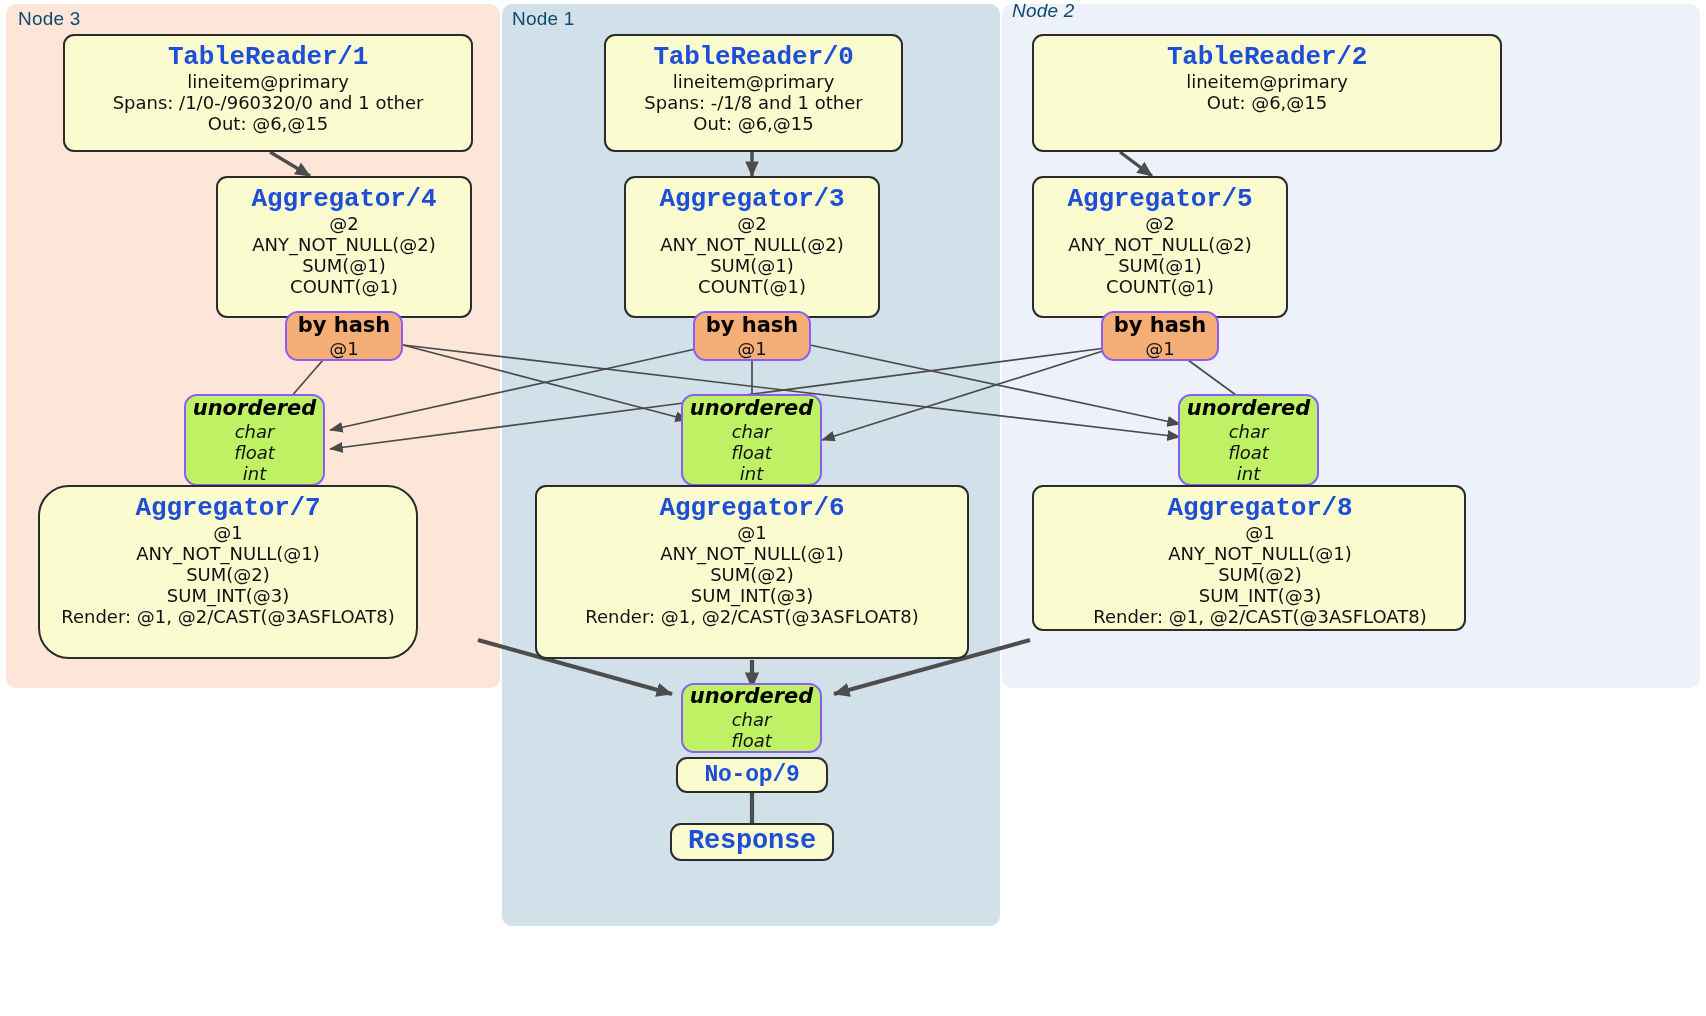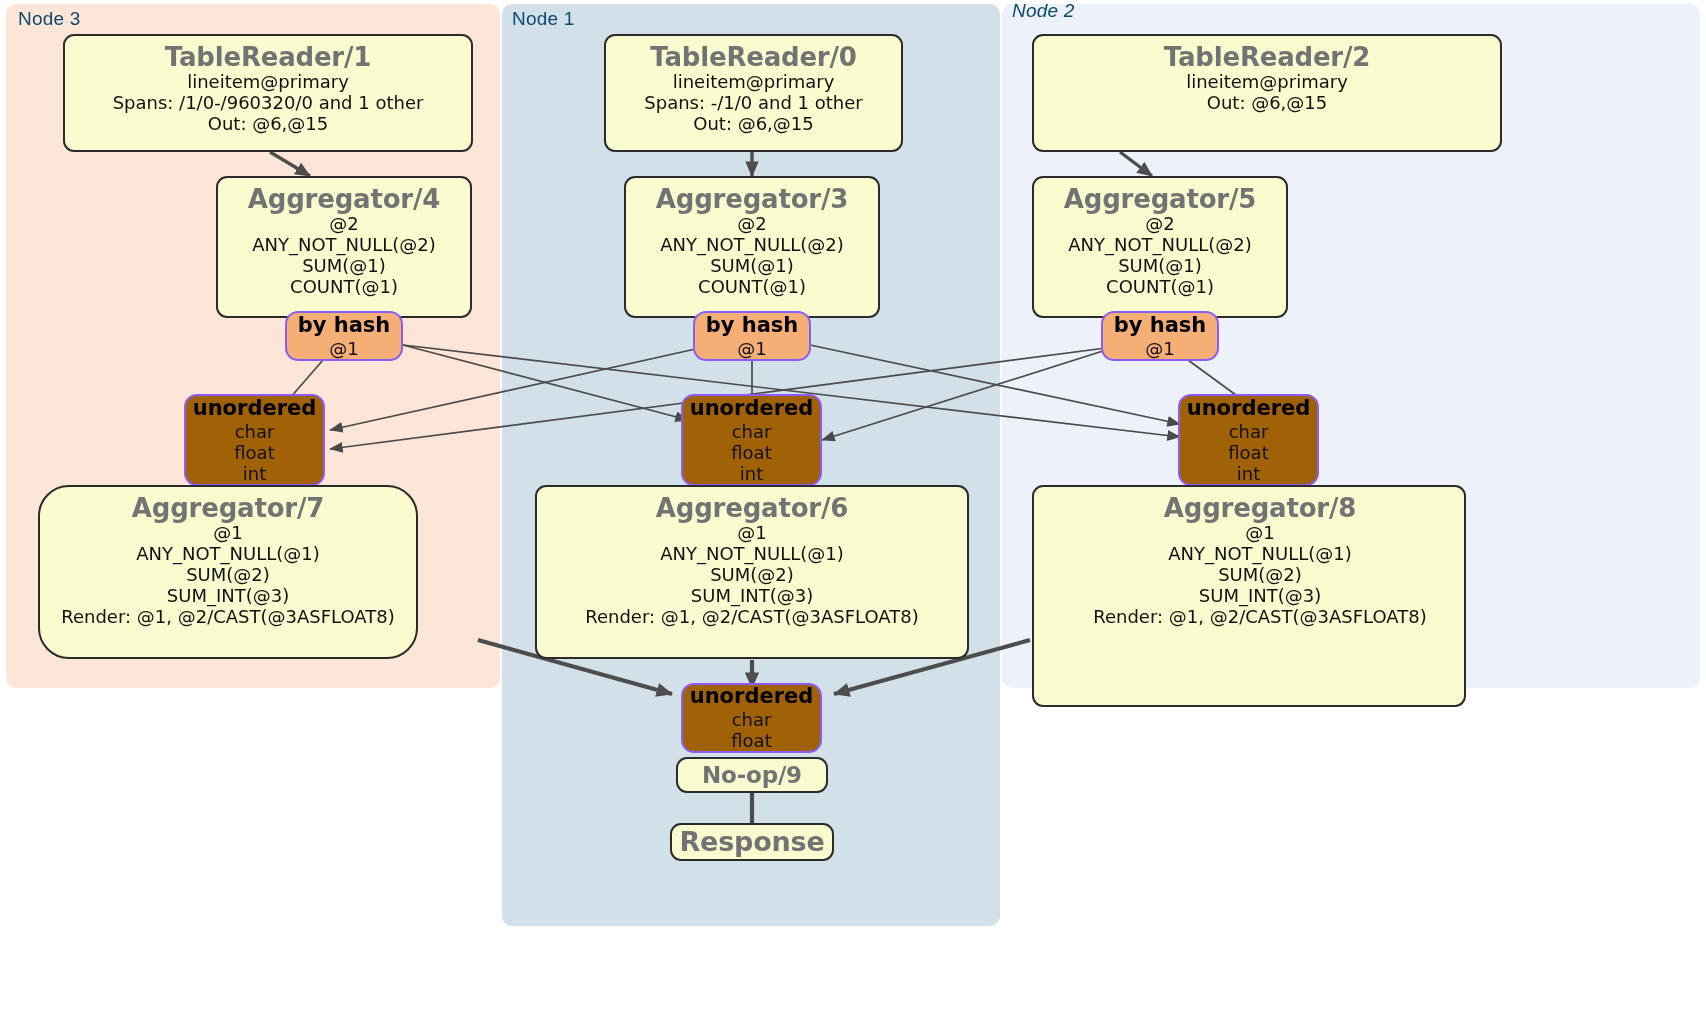--- a/index.html
+++ b/index.html
@@ -12,37 +12,37 @@
   .panel-label{position:absolute;font-size:19px;color:#0c4a6e;
                font-family:"Liberation Sans","DejaVu Sans",sans-serif;
                letter-spacing:.2px;white-space:nowrap;}
 
   
   .proc{position:absolute;background:#fbfbd0;border:2px solid #2b2b2b;
         border-radius:11px;box-sizing:border-box;
         display:flex;flex-direction:column;align-items:center;
         justify-content:flex-start;text-align:center;
         padding:6px 10px 7px 10px;line-height:1.16;}
-  .proc .title{font-weight:bold;font-size:26px;color:#737373;letter-spacing:-.2px;}
+  .proc .title{font-weight:bold;font-size:26px;color:#1d4ed8;letter-spacing:-.2px;font-family:Liberation Mono, monospace;}
   .proc .line{font-size:18px;color:#111;white-space:nowrap;}
 
   .noop{align-items:center;justify-content:center;padding:4px 14px;}
   .noop .title{font-size:23px;}
   .resp{align-items:center;justify-content:center;padding:4px 14px;}
   .resp .title{font-size:27px;}
 
   
   .router{position:absolute;box-sizing:border-box;border:2px solid #8b5cf6;
           border-radius:13px;display:flex;flex-direction:column;
           align-items:center;justify-content:center;text-align:center;
           line-height:1.18;}
   .router .rtitle{font-weight:bold;font-size:21px;color:#000;}
   .router .rline{font-size:18px;color:#111;}
   .hash{background:#f6ae77;}
-  .unord{background:#a16207;}
+  .unord{background:#bef264;font-style:italic;}
 
   svg.edges{position:absolute;left:0;top:0;width:1706px;height:1016px;
             pointer-events:none;}
   .thin{stroke:#4a4a4a;stroke-width:1.7;fill:none;}
   .thick{stroke:#4d4d4d;stroke-width:4.2;fill:none;}
   .med{stroke:#4d4d4d;stroke-width:3.4;fill:none;}
 </style>
 </head>
 <body>
 
@@ -96,21 +96,21 @@
   <div class="proc" style="left:63px;top:34px;width:410px;height:118px;">
     <div class="title">TableReader/1</div>
     <div class="line">lineitem@primary</div>
     <div class="line">Spans: /1/0-/960320/0 and 1 other</div>
     <div class="line">Out: @6,@15</div>
   </div>
 
   <div class="proc" style="left:604px;top:34px;width:299px;height:118px;">
     <div class="title">TableReader/0</div>
     <div class="line">lineitem@primary</div>
-    <div class="line">Spans: -/1/0 and 1 other</div>
+    <div class="line">Spans: -/1/8 and 1 other</div>
     <div class="line">Out: @6,@15</div>
   </div>
 
   <div class="proc" style="left:1032px;top:34px;width:470px;height:118px;">
     <div class="title">TableReader/2</div>
     <div class="line">lineitem@primary</div>
     <div class="line">Out: @6,@15</div>
   </div>
 
   <div class="proc" style="left:216px;top:176px;width:256px;height:142px;">
@@ -184,21 +184,21 @@
 
   <div class="proc" style="left:535px;top:485px;width:434px;height:174px;">
     <div class="title">Aggregator/6</div>
     <div class="line">@1</div>
     <div class="line">ANY_NOT_NULL(@1)</div>
     <div class="line">SUM(@2)</div>
     <div class="line">SUM_INT(@3)</div>
     <div class="line">Render: @1, @2/CAST(@3ASFLOAT8)</div>
   </div>
 
-  <div class="proc" style="left:1032px;top:485px;width:434px;height:222px;padding-left:32px;">
+  <div class="proc" style="left:1032px;top:485px;width:434px;height:146px;padding-left:32px;">
     <div class="title">Aggregator/8</div>
     <div class="line">@1</div>
     <div class="line">ANY_NOT_NULL(@1)</div>
     <div class="line">SUM(@2)</div>
     <div class="line">SUM_INT(@3)</div>
     <div class="line">Render: @1, @2/CAST(@3ASFLOAT8)</div>
   </div>
 
   <div class="router unord" style="left:681px;top:683px;width:141px;height:70px;">
     <div class="rtitle">unordered</div>

